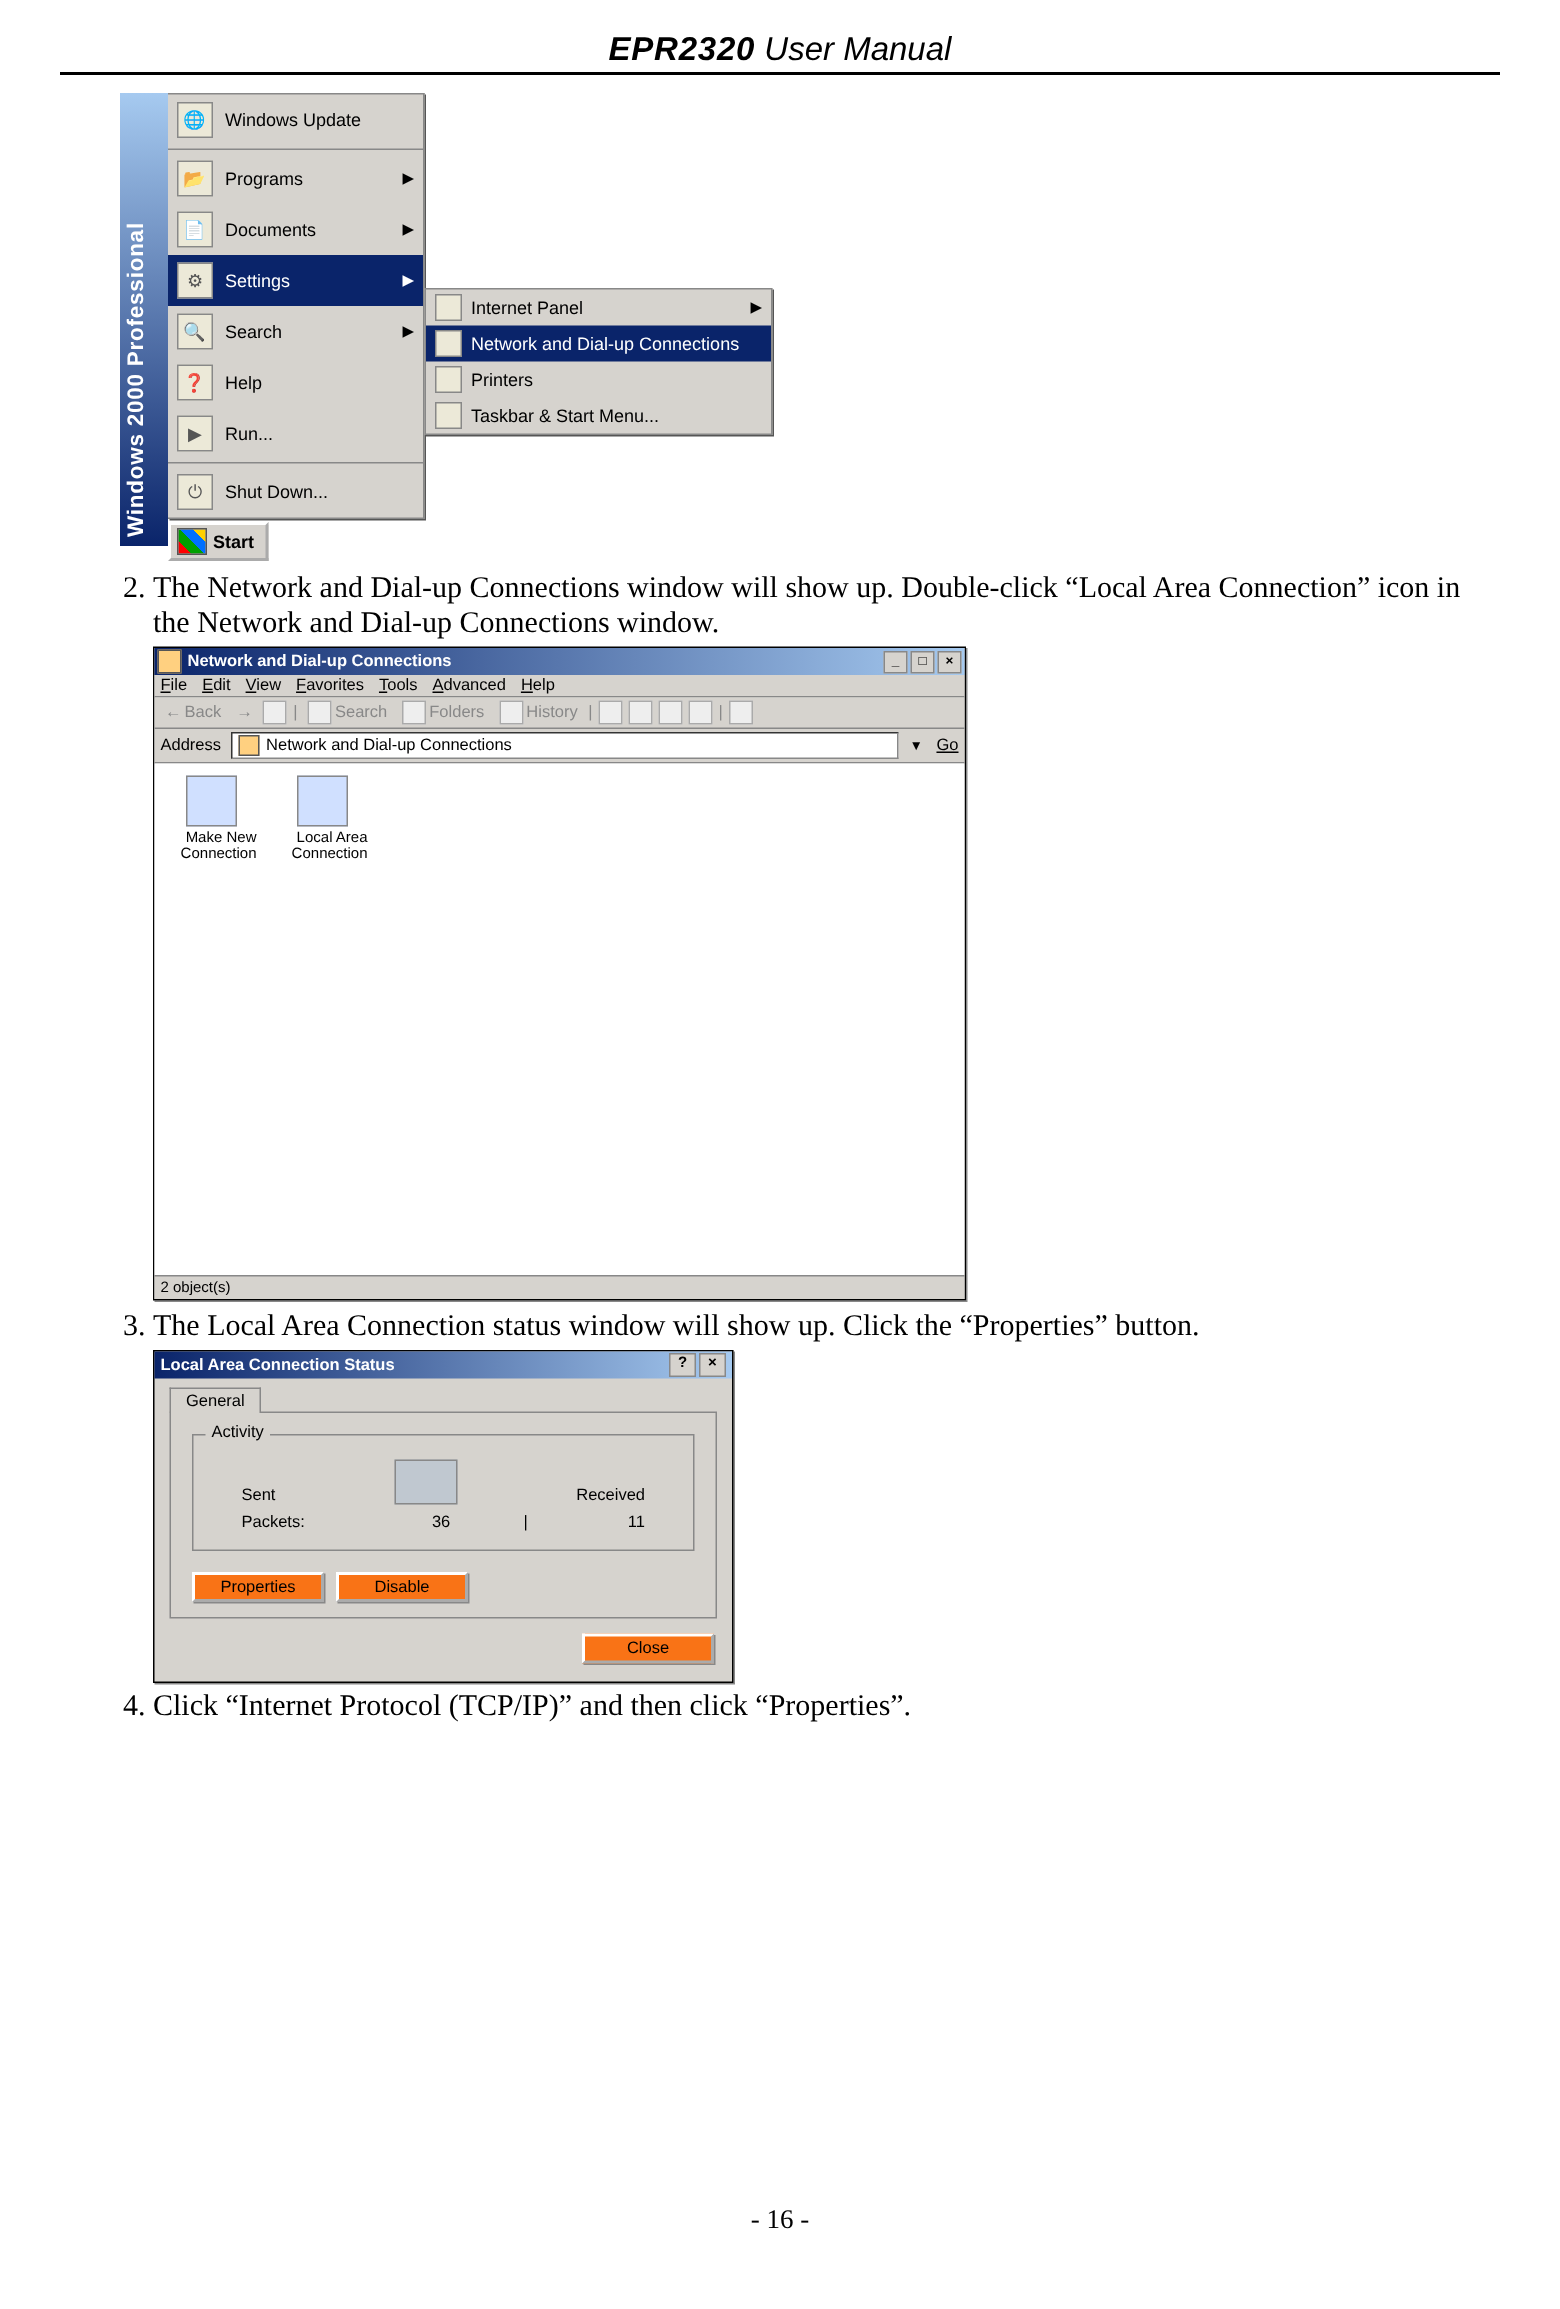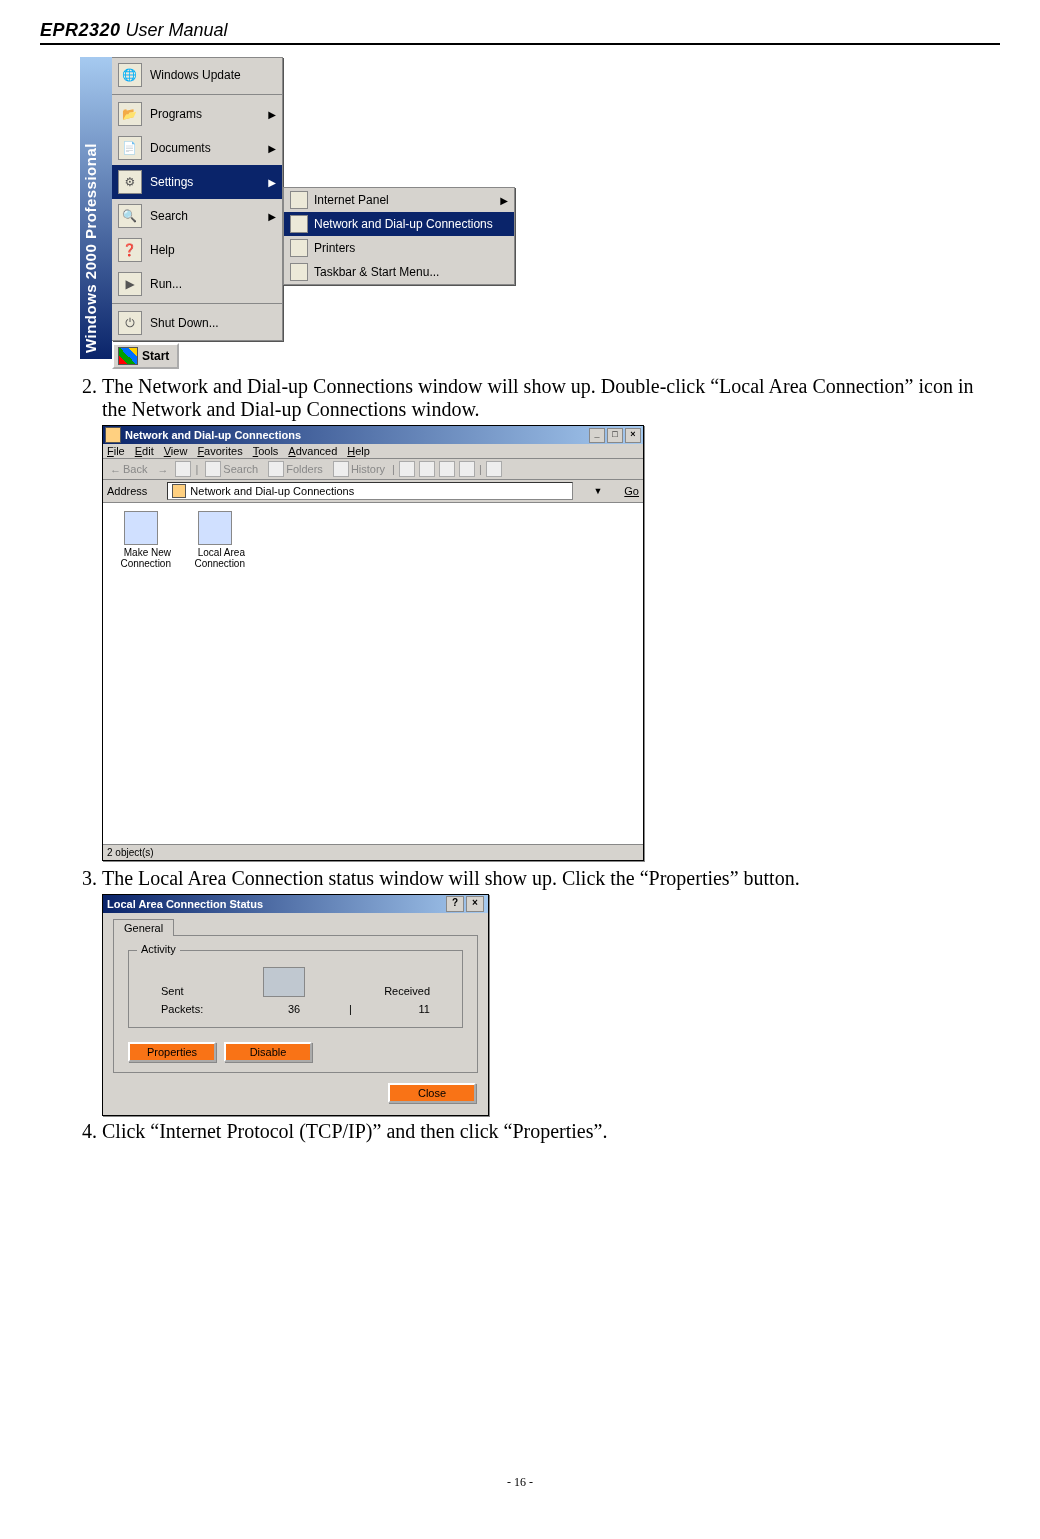--- a/index.html
+++ b/index.html
@@ -1,24 +1,24 @@
 <!DOCTYPE html>
 <html><head>
 <meta charset="utf-8">
 <style>
   body { margin:0; background:#fff; font-family:"Times New Roman",serif; }
   .page { width:960px; margin:0 auto; padding:20px 40px 0 40px; position:relative; min-height:1480px; }
-  .hdr { border-bottom:2px solid #000; text-align:left; font-style:italic; font-size:18px; padding-bottom:2px; margin-bottom:12px; font-family:Verdana,Geneva,sans-serif; }
+  .hdr { border-bottom:2px solid #000; text-align:center; font-style:italic; font-size:22px; padding-bottom:2px; margin-bottom:12px; font-family:Verdana,Geneva,sans-serif; }
   .hdr .mdl { font-style:italic; font-weight:bold; letter-spacing:0.5px; }
   .content { padding-left:40px; }
   ol.steps { list-style:decimal; margin:0; padding:0 0 0 22px; font-size:20px; }
   ol.steps > li { margin:0 0 4px 0; }
   ol.steps > li::marker { font-weight:normal; }
   .step-text { font-size:20px; }
-  .footer { position:absolute; bottom:10px; left:0; right:0; text-align:center; font-size:12px; }
+  .footer { position:absolute; bottom:10px; left:0; right:0; text-align:center; font-size:18px; }
 
   
   .startmenu { display:flex; align-items:flex-start; border:0; width:480px; margin-bottom:6px; position:relative; }
   .sm-band { width:28px; background:linear-gradient(#0a246a,#a6caf0); color:#fff; writing-mode:vertical-rl; transform:rotate(180deg); font-family:Arial,sans-serif; font-weight:bold; font-size:15px; text-align:left; padding:6px 2px; letter-spacing:0.5px; height:290px;}
   .sm-col1 { background:#d6d3ce; border:1px solid #888; border-left:none; width:170px; box-shadow:1px 1px 0 #555; }
   .sm-item { display:flex; align-items:center; height:34px; font-family:Tahoma,Arial,sans-serif; font-size:12px; padding:0 6px; position:relative; }
   .sm-item.sel { background:#0a246a; color:#fff; }
   .sm-item .arrow { position:absolute; right:6px; font-size:10px; }
   .sm-ico { width:22px; height:22px; margin-right:8px; background:#ece9d8; border:1px solid #888; display:flex; align-items:center; justify-content:center; font-size:12px; color:#555; }
   .sm-sep { height:1px; background:#888; margin:2px 0; }
@@ -34,21 +34,21 @@
   .exwin { width:540px; border:1px solid #000; background:#fff; font-family:Tahoma,sans-serif; font-size:11px; margin:4px 0 6px 0; box-shadow:1px 1px 0 #888;}
   .exwin .titlebar { background:linear-gradient(90deg,#0a246a,#a6caf0); color:#fff; display:flex; align-items:center; height:18px; padding:0 2px; font-weight:bold; }
   .exwin .titlebar .t-ico { width:14px; height:14px; background:#ffd080; border:1px solid #555; margin-right:4px;}
   .exwin .titlebar .spacer { flex:1; }
   .exwin .titlebar .wbtn { width:14px; height:13px; background:#d6d3ce; border:1px solid #888; margin-left:2px; font-size:9px; line-height:11px; text-align:center; color:#000; font-weight:bold;}
   .exwin .menubar { background:#d6d3ce; border-bottom:1px solid #888; padding:1px 4px; display:flex; gap:10px; }
   .exwin .menubar span:first-letter { text-decoration:underline; }
   .exwin .toolbar { background:#d6d3ce; border-bottom:1px solid #888; padding:2px 4px; display:flex; align-items:center; gap:4px; color:#888; }
   .exwin .toolbar .tbtn { display:inline-flex; align-items:center; gap:2px; padding:0 3px;}
   .exwin .toolbar .tico { width:14px; height:14px; border:1px solid #aaa; background:#eee; display:inline-block;}
-  .exwin .addrbar { background:#d6d3ce; border-bottom:1px solid #888; padding:2px 4px; display:flex; align-items:center; gap:20px;}
+  .exwin .addrbar { background:#d6d3ce; border-bottom:1px solid #888; padding:2px 4px; display:flex; align-items:center; gap:7px;}
   .exwin .addrbar .addrbox { flex:1; background:#fff; border:1px inset #888; height:16px; display:flex; align-items:center; padding:0 4px; }
   .exwin .addrbar .addrbox .aico { width:12px; height:12px; background:#ffd080; border:1px solid #555; margin-right:4px;}
   .exwin .addrbar .gobtn { display:flex; gap:2px;text-decoration:underline; }
   .exwin .body { background:#fff; height:325px; padding:8px; display:flex; gap:14px; align-items:flex-start; }
   .exwin .body .fico { text-align:right; width:60px; font-size:10px; }
   .exwin .body .fico .img { width:32px; height:32px; margin:0 auto 2px auto; border:1px solid #888; background:#d0e0ff; position:relative; }
   .exwin .status { background:#d6d3ce; border-top:1px solid #888; height:15px; padding:0 4px; font-size:10px; line-height:15px;}
 
   
   .dlg { width:385px; background:#d6d3ce; border:1px solid #000; font-family:Tahoma,sans-serif; font-size:11px; margin:4px 0 3px 0; box-shadow:1px 1px 0 #888;}

